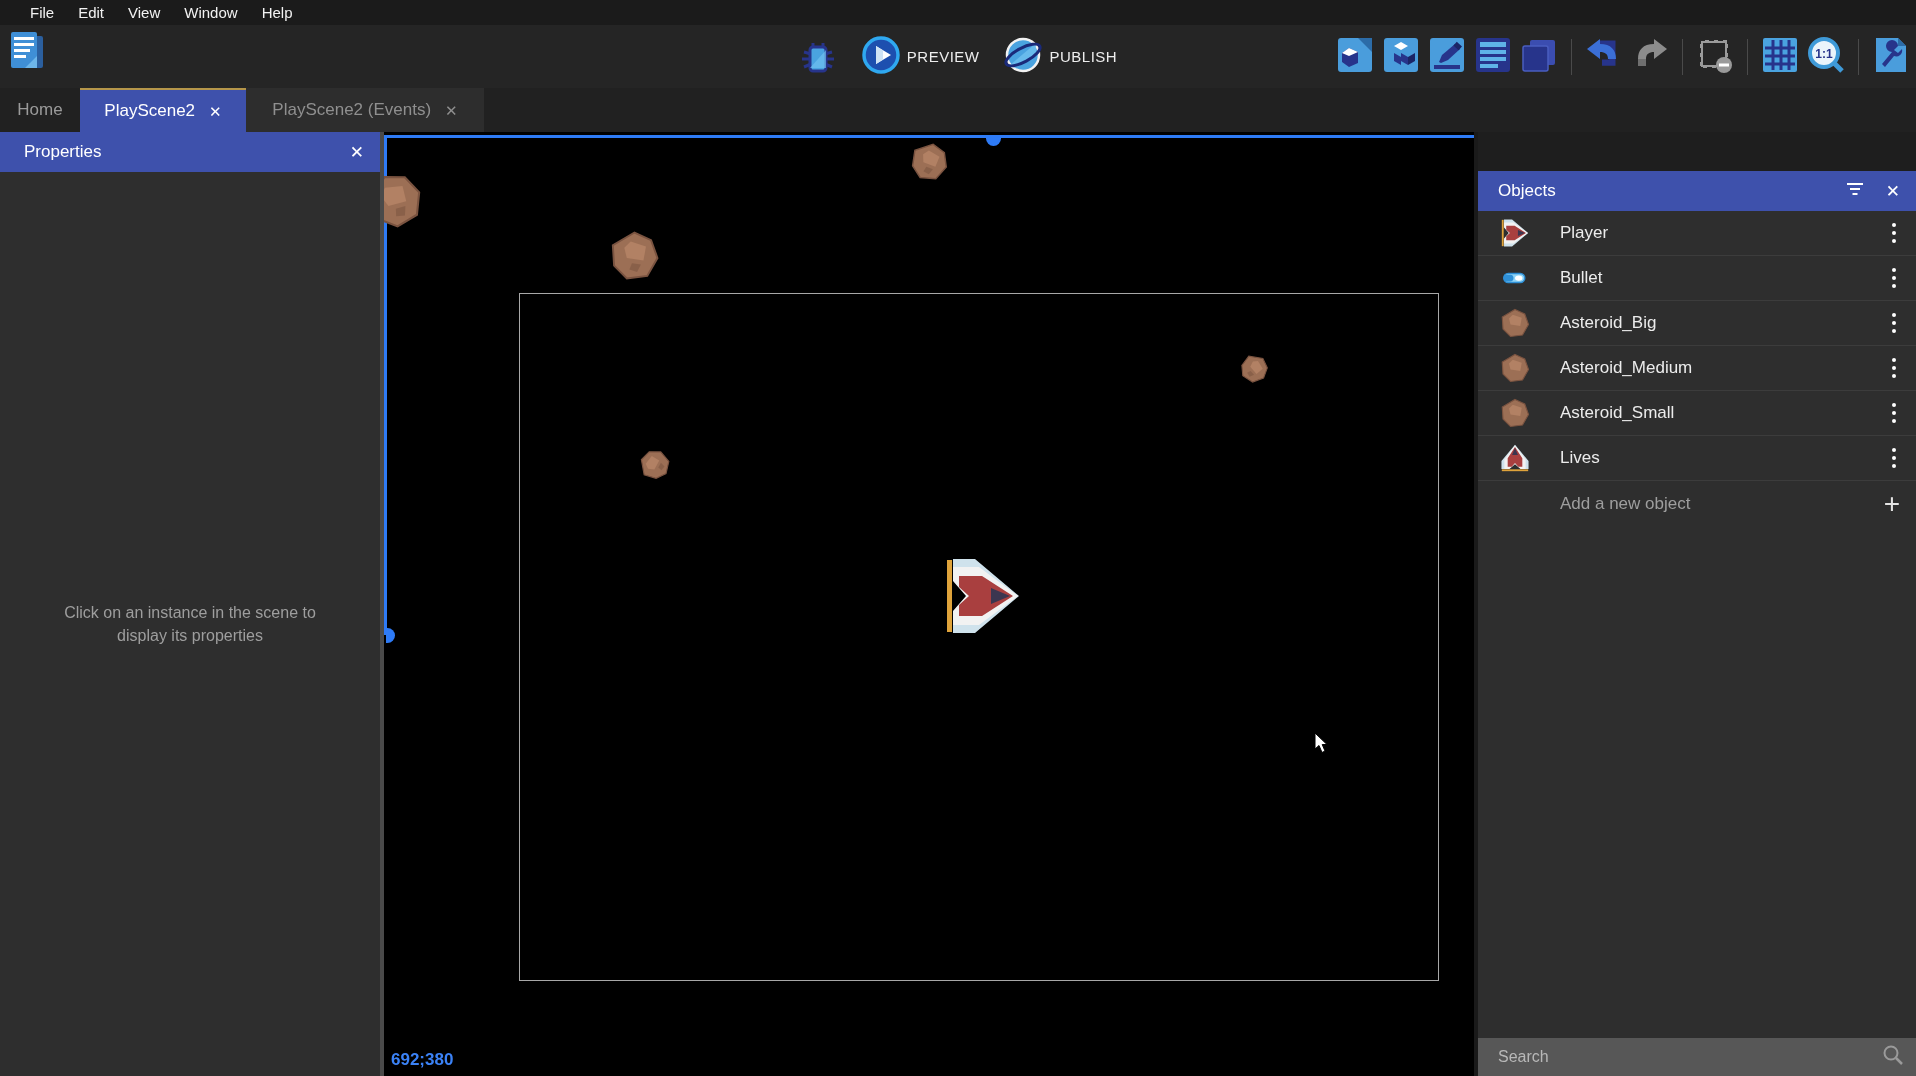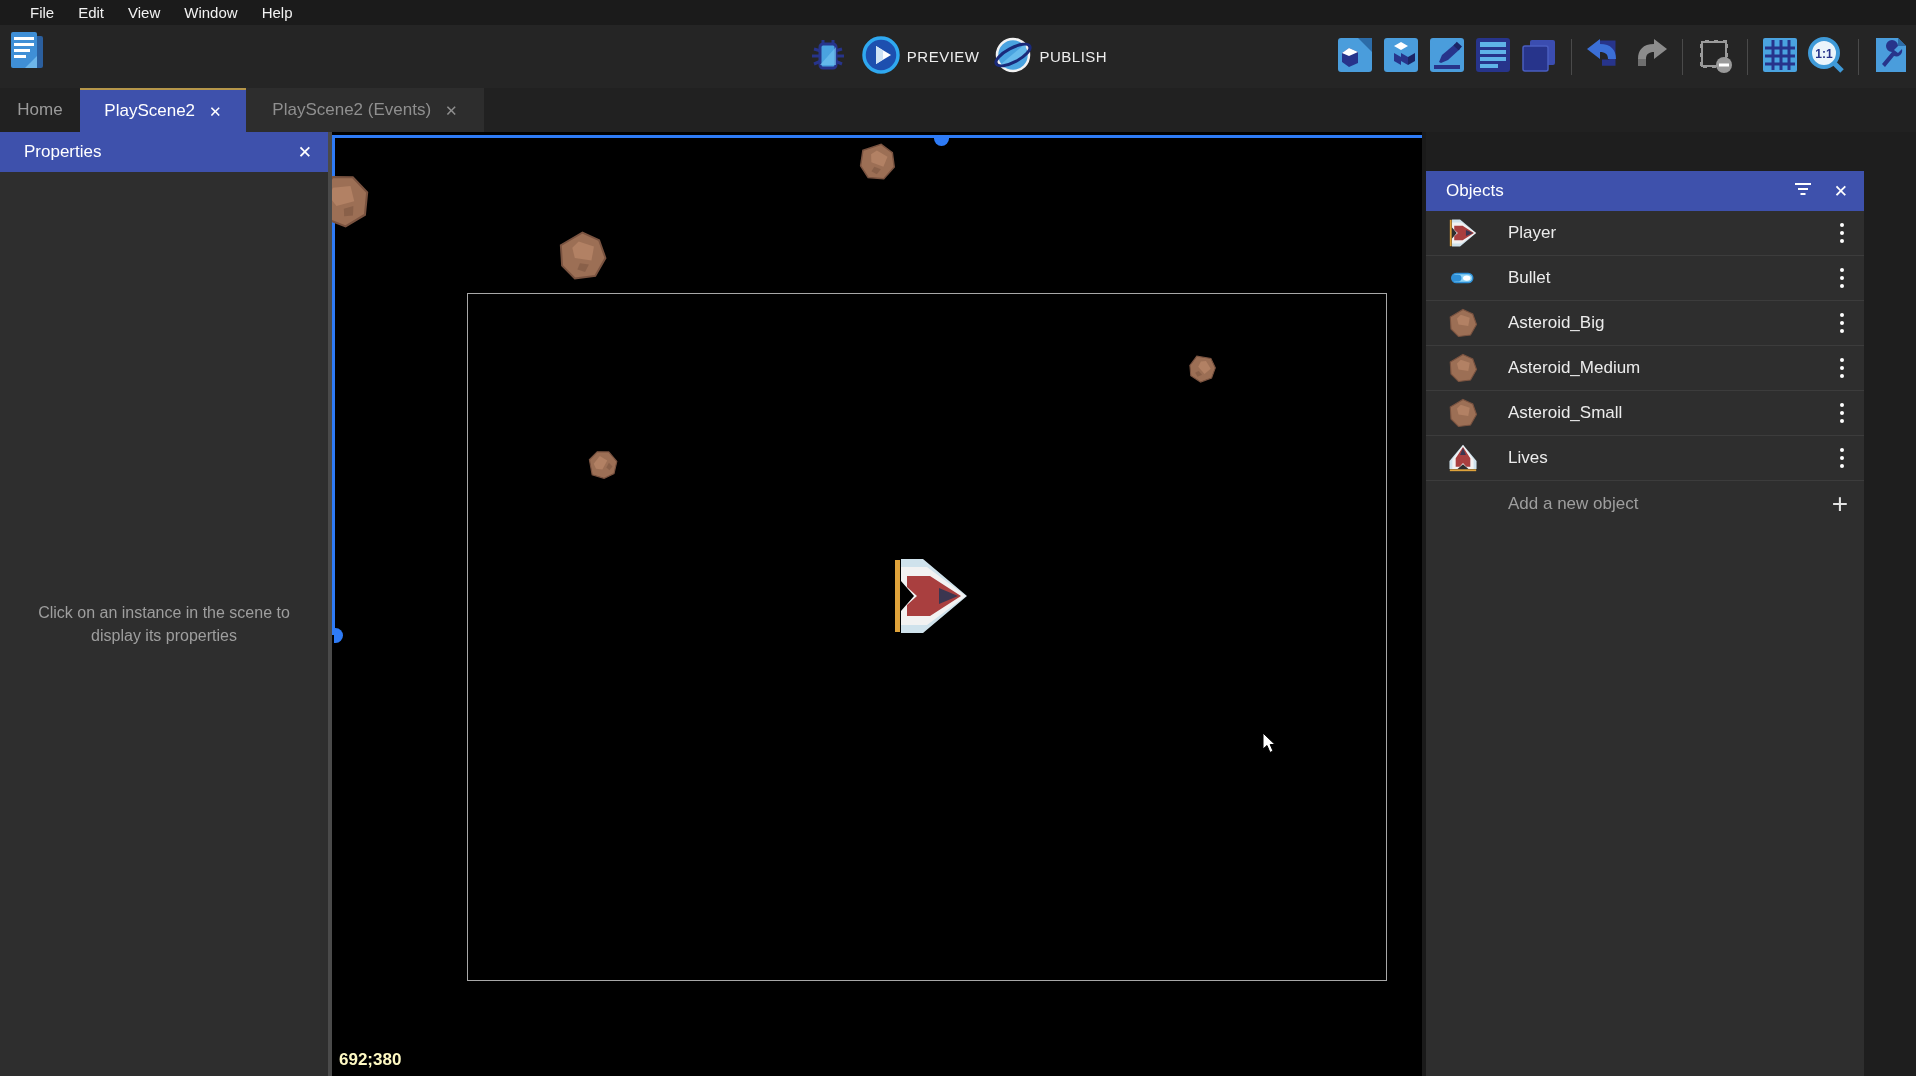--- a/index.html
+++ b/index.html
@@ -6,60 +6,60 @@
   html,body { width:1916px; height:1076px; overflow:hidden; background:#1e1e1e;
               font-family:"Liberation Sans", sans-serif; }
 
   
   .menubar { height:25px; background:#1b1b1b; display:flex; align-items:center; padding-left:18px; }
   .menu-item { color:#f2f2f2; font-size:15px; padding:0 12px; line-height:25px; cursor:default; }
 
   
   .toolbar { height:63px; background:#252525; position:relative; display:flex; align-items:center; }
   .tb-left { position:absolute; left:8px; top:10px; }
-  .tb-center { margin:0 auto; display:flex; align-items:center; gap:14px; }
+  .tb-center { margin:0 auto; display:flex; align-items:flex-end; gap:24px; }
   .tb-label { color:#ededed; font-size:15px; letter-spacing:0.5px; margin-left:6px; }
   .tb-btn { display:flex; align-items:center; cursor:default; }
   .tb-right { position:absolute; right:6px; top:0; height:63px; display:flex; align-items:center; gap:8px; }
   .tb-sep { width:1px; height:36px; background:#4a4a4a; margin:0 5px; }
   .icon-box { width:38px; height:38px; display:flex; align-items:center; justify-content:center; }
 
   
   .tabbar { height:44px; background:#212121; display:flex; align-items:stretch; }
   .tab { display:flex; align-items:center; justify-content:center; font-size:17px; gap:14px;text-align:center; }
   .tab-home { width:80px; color:#9a9a9a; }
   .tab-active { width:166px; background:var(--accent); color:#ffffff; border-top:2px solid #b5964a; }
   .tab-events { width:238px; background:#2d2d2d; color:#8f8f8f; }
   .tab-close { font-size:15px; line-height:1; }
 
   
   .main { display:flex; height:944px; }
   .v-divider-l { width:4px; background:#4a4a4a; }
   .v-divider-r { width:4px; background:#1a1a1a; }
 
   
-  .left-panel { width:328px; background:#2e2e2e; display:flex; flex-direction:column; }
+  .left-panel { width:380px; background:#2e2e2e; display:flex; flex-direction:column; }
   .panel-header { height:40px; background:var(--accent); display:flex; align-items:center;
                   padding:0 16px 0 24px; color:#fff; font-size:17px; flex:0 0 auto; }
   .panel-header .spacer { flex:1; }
   .panel-x { color:#fff; font-size:17px; cursor:default; }
   .left-body { flex:1; display:flex; align-items:center; justify-content:center; }
   .hint { color:#9e9e9e; font-size:16px; text-align:center; max-width:270px; line-height:1.45; }
 
   
   .canvas { width:1090px; position:relative; background:var(--canvas-bg); overflow:hidden; }
   .scroll-h { position:absolute; left:0; right:0; top:3px; height:3px; background:var(--scrollbar-blue); }
   .scroll-h-thumb { position:absolute; left:602px; top:5px; width:15px; height:9px;
                     background:var(--scrollbar-blue); border-radius:0 0 8px 8px; }
   .scroll-v { position:absolute; left:0; top:3px; width:3px; height:500px; background:var(--scrollbar-blue); }
   .scroll-v-thumb { position:absolute; left:2px; top:496px; width:9px; height:15px;
                     background:var(--scrollbar-blue); border-radius:0 8px 8px 0; }
   .game-window { position:absolute; left:135px; top:161px; width:920px; height:688px;
                  border:1px solid #a8a8a8; }
-  .coords { position:absolute; left:7px; bottom:6px; color:#fef9c3; font-size:17px; font-weight:700;
+  .coords { position:absolute; left:7px; bottom:6px; color:#3b82f6; font-size:17px; font-weight:700;
             text-shadow:1px 1px 1px #000; }
   .instance { position:absolute; }
   .cursor { position:absolute; }
 
   
   .right-panel { width:438px; background:#2e2e2e; display:flex; flex-direction:column;margin-top:39px; }
   .obj-header { padding-left:20px; }
   .obj-header .hicons { display:flex; align-items:center; gap:22px; }
   .obj-list { flex:0 0 auto; }
   .obj-row { height:45px; display:flex; align-items:center; padding:0 16px 0 22px;
@@ -482,14 +482,23 @@
       </div>
 
       <div class="add-row">
         <span class="add-label">Add a new object</span>
         <span class="plus">+</span>
       </div>
     </div>
 
     <div class="right-fill"></div>
 
+    <div class="search-bar">
+      <input class="search-input" type="text" placeholder="Search" style="">
+      <span>
+        <svg width="22" height="22" viewBox="0 0 22 22">
+          <circle cx="9" cy="9" r="6.5" fill="none" stroke="#9a9a9a" stroke-width="2"></circle>
+          <line x1="14" y1="14" x2="20" y2="20" stroke="#9a9a9a" stroke-width="2.5"></line>
+        </svg>
+      </span>
+    </div>
   </div>
 </div>
 
 </body></html>

